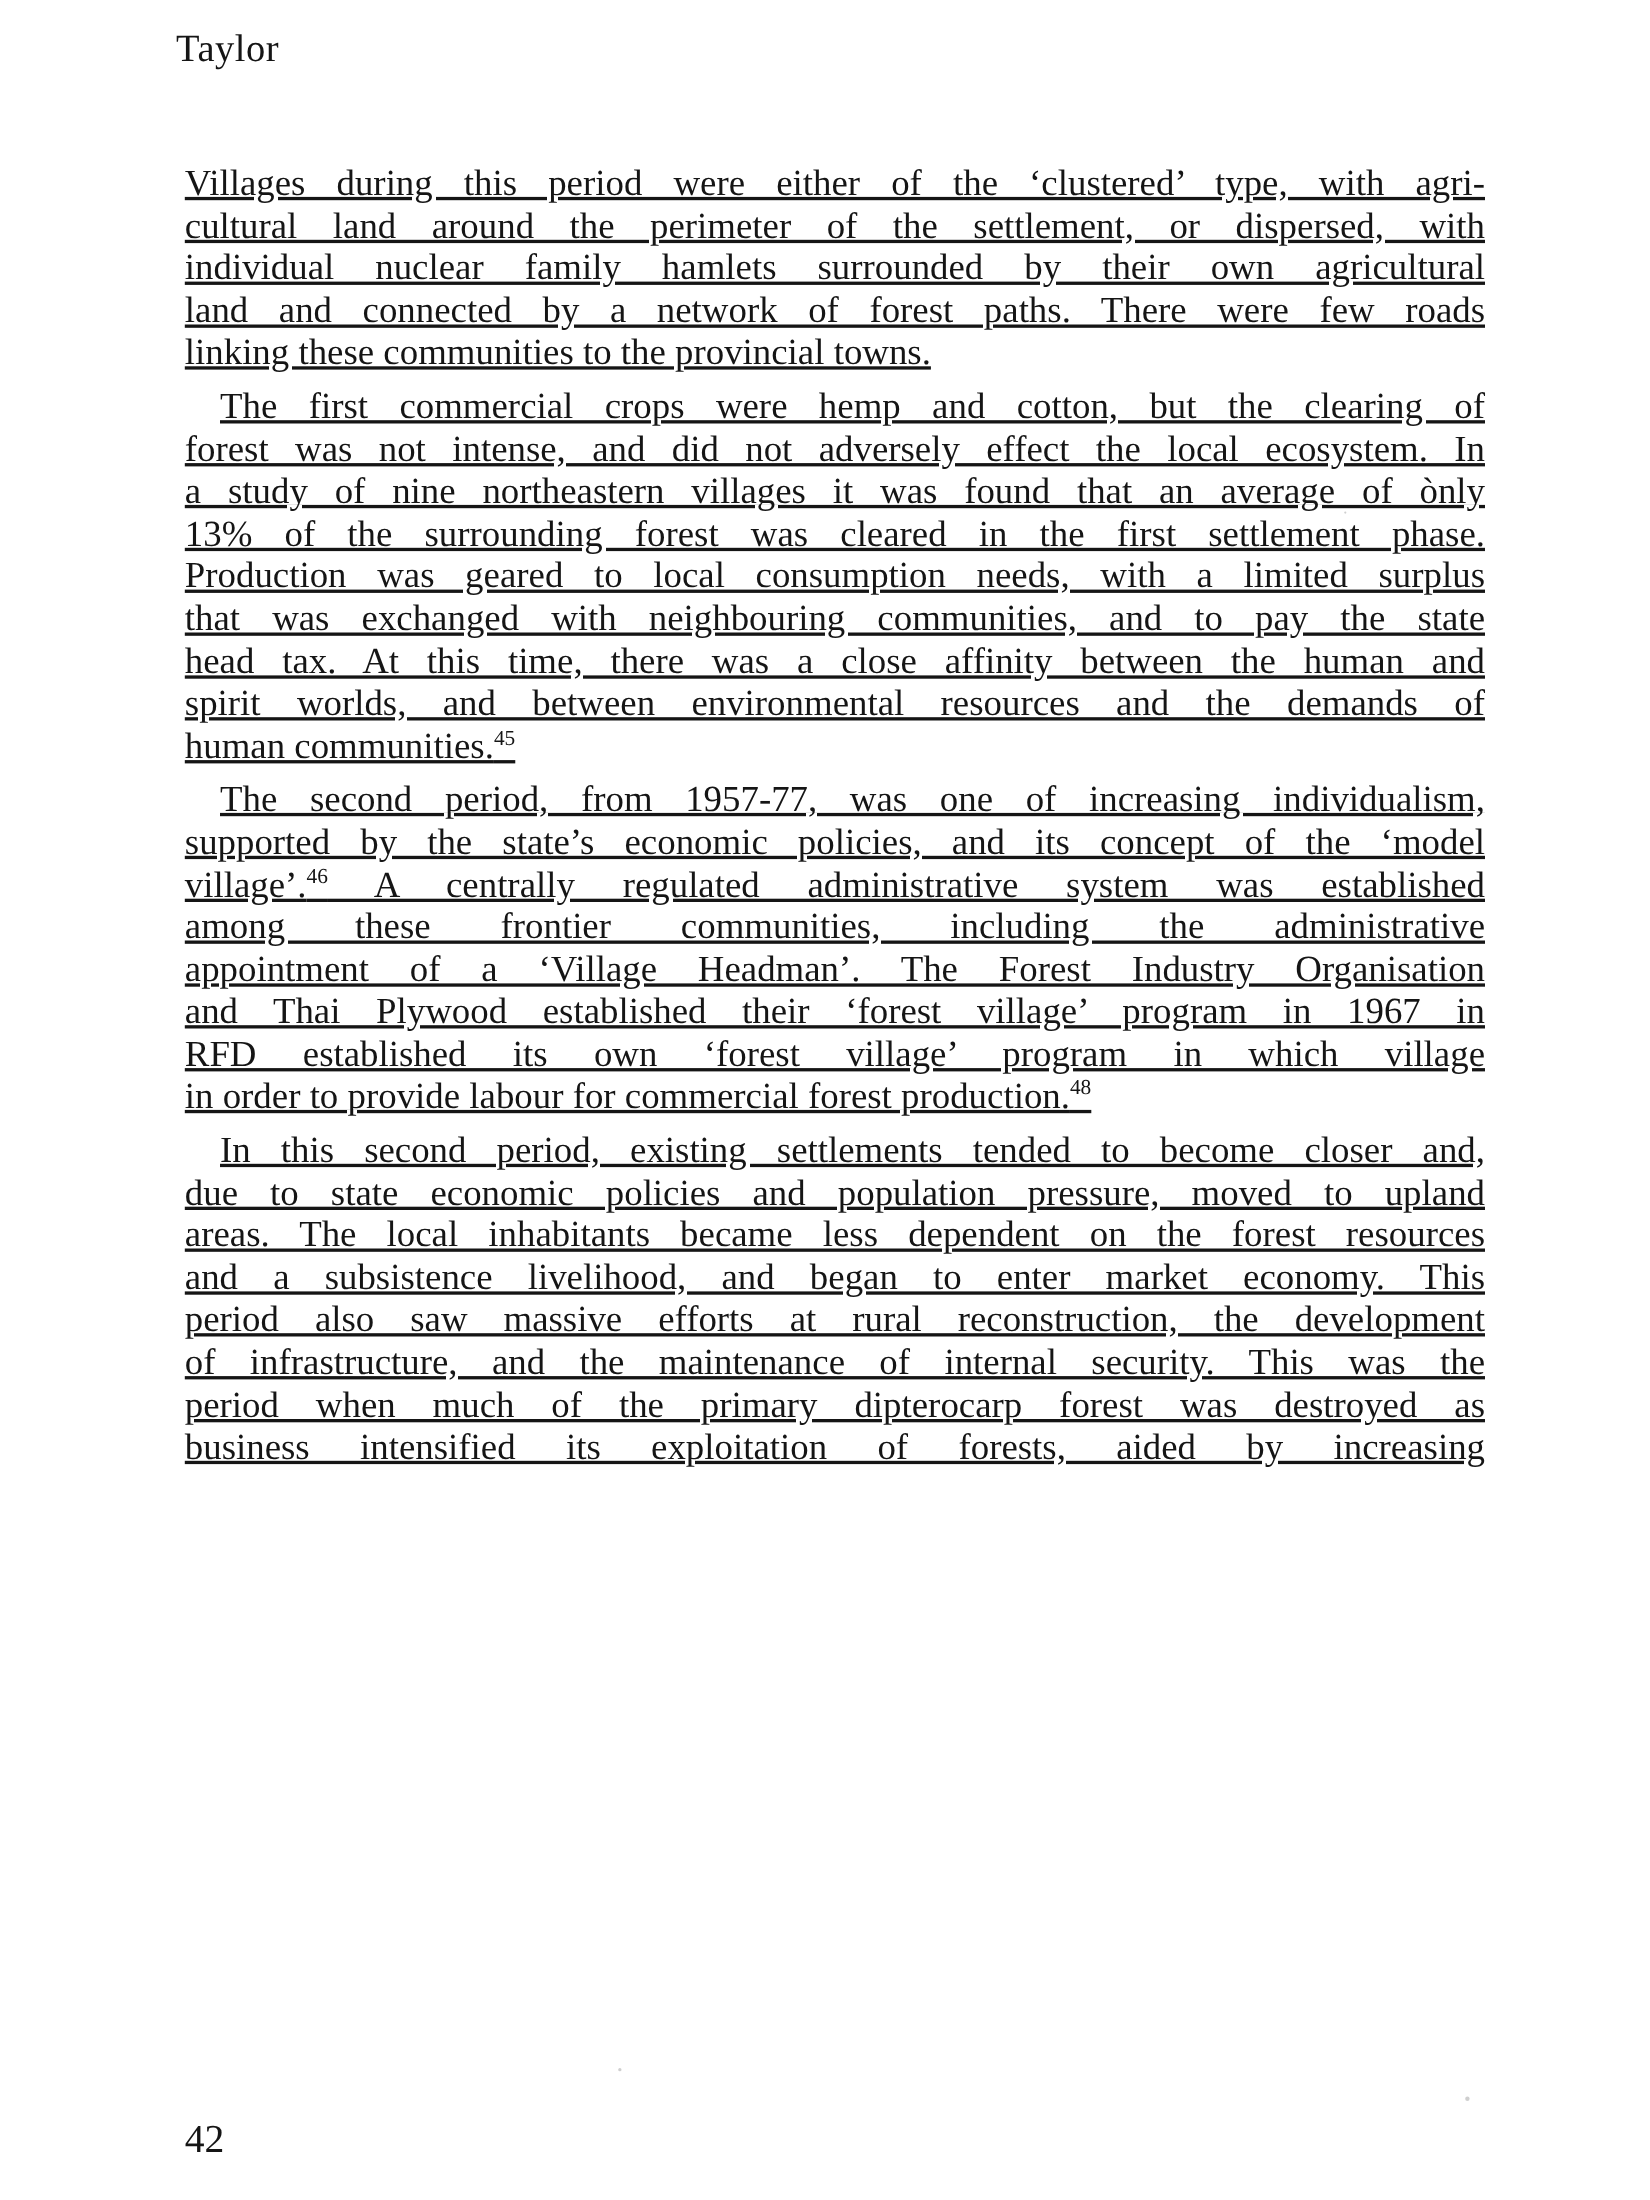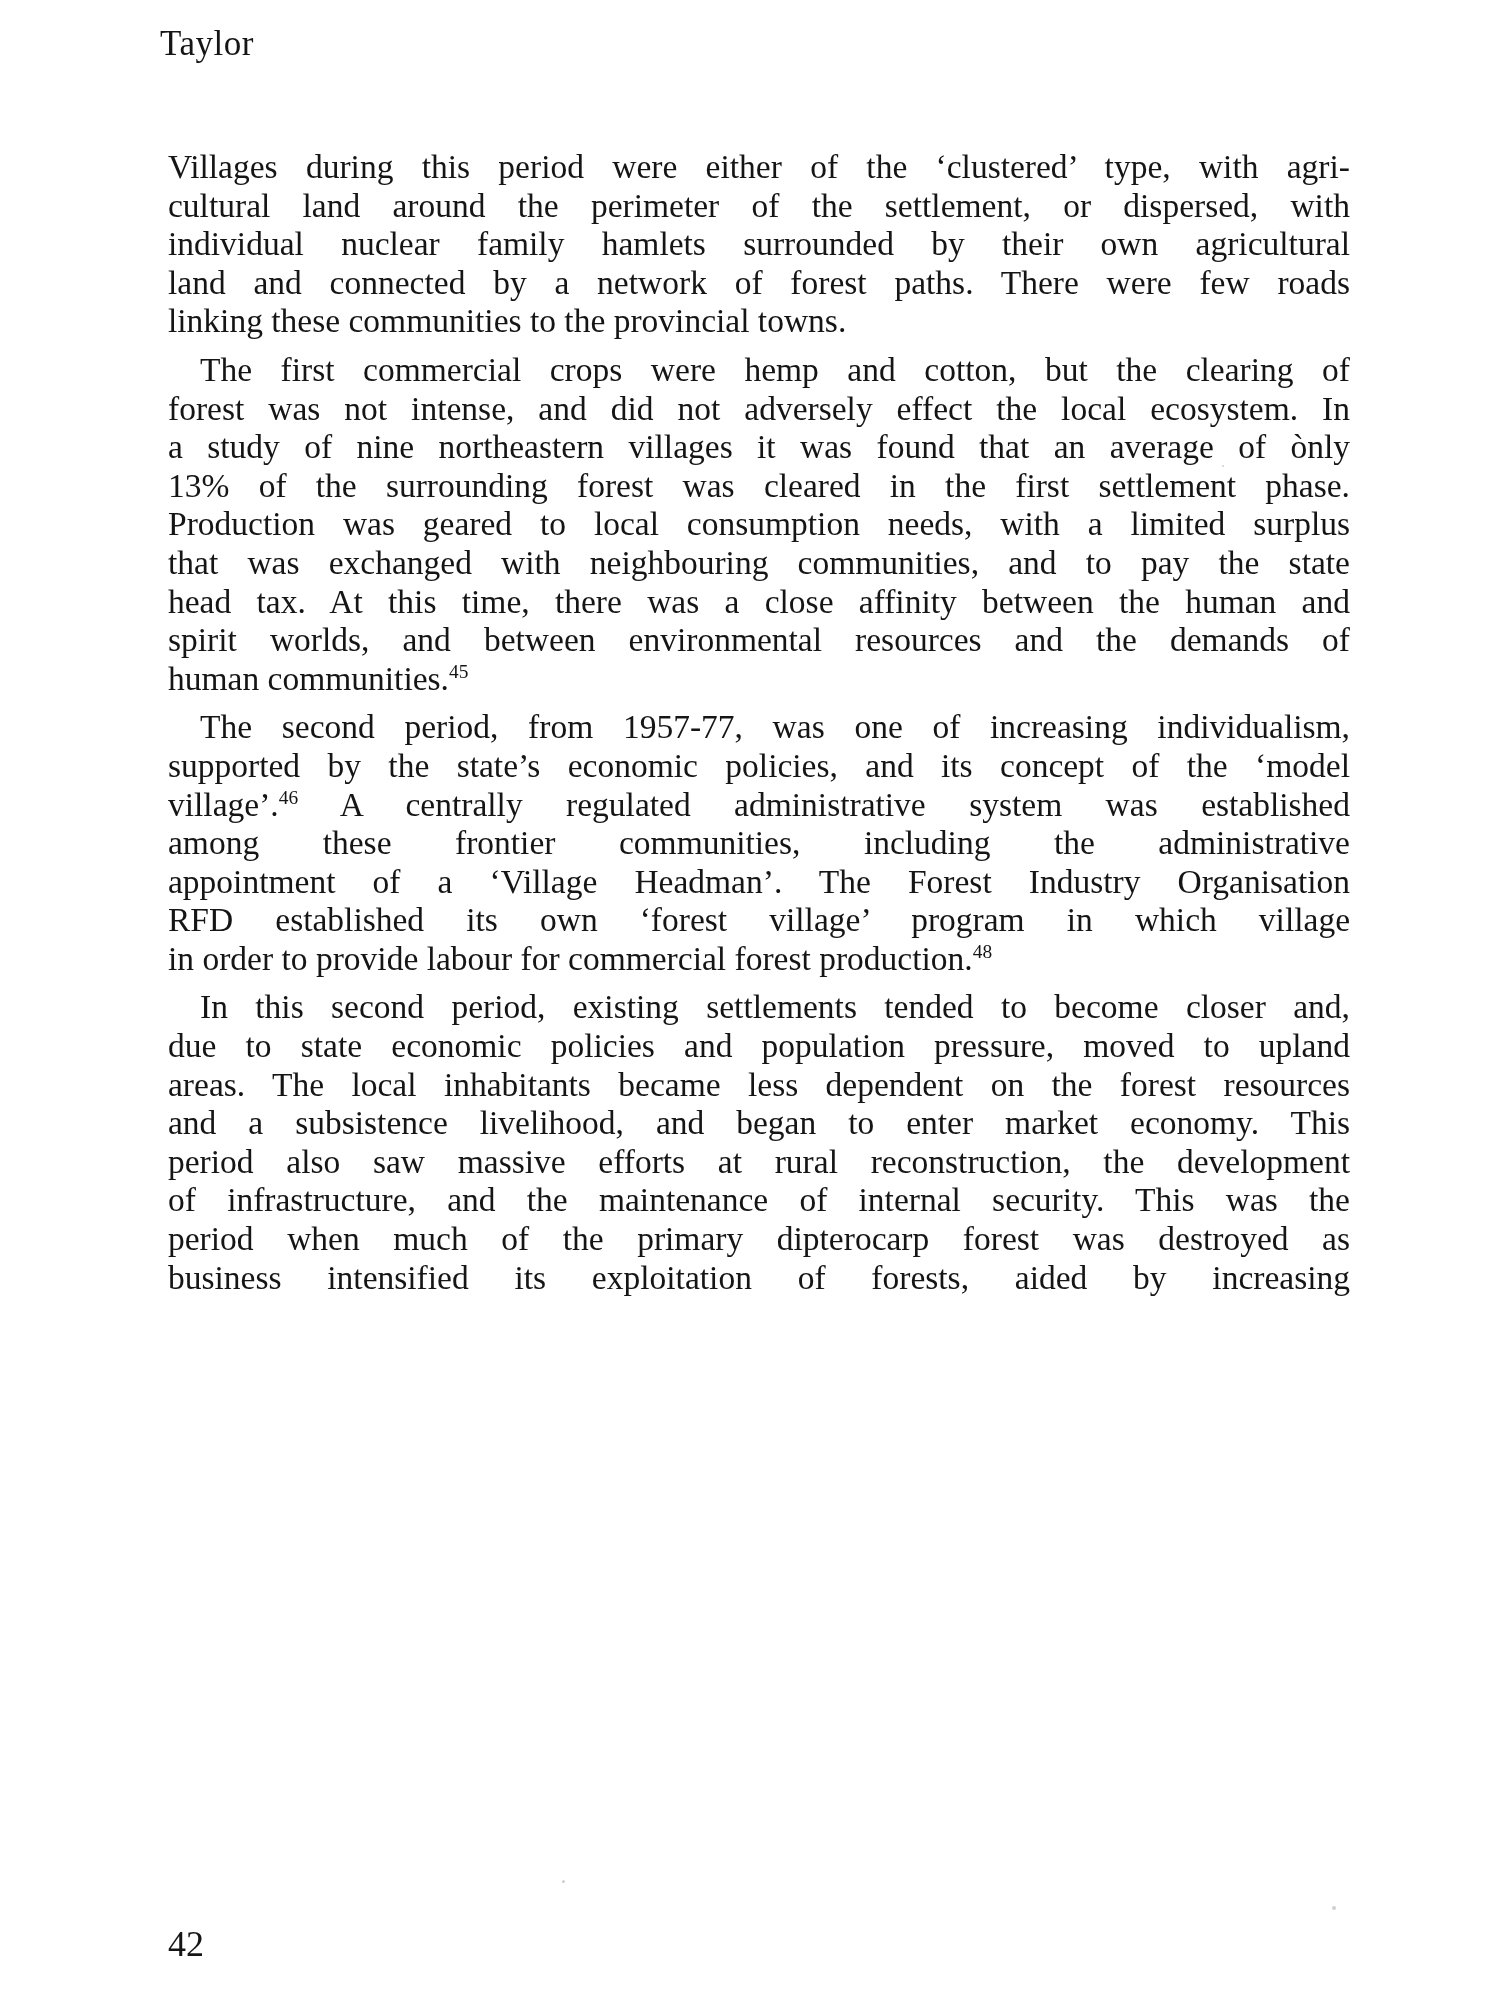--- a/index.html
+++ b/index.html
@@ -21,20 +21,21 @@
       top: 22px;
       font-size: 35px;
       letter-spacing: 0.5px;
       line-height: 44px;
     }
     .body-text {
       position: absolute;
       left: 168px;
       top: 148px;
       width: 1182px;
+      text-decoration: underline;
     }
     .para {
       margin: 0 0 10px 0;
       font-size: 33.5px;
       line-height: 38.6px;
       text-align: justify;
       text-align-last: left;
     }
     .para .line {
       display: block;
@@ -93,20 +94,21 @@
     <span class="line">spirit worlds, and between environmental resources and the demands of</span>
     <span class="line last"><span>human communities.</span><sup>45</sup></span>
   </p>
 
   <p class="para">
     <span class="line first-indent">The second period, from 1957-77, was one of increasing individualism,</span>
     <span class="line">supported by the state’s economic policies, and its concept of the ‘model</span>
     <span class="line"><span>village’.</span><sup>46</sup><span> A centrally regulated administrative system was established</span></span>
     <span class="line">among these frontier communities, including the administrative</span>
     <span class="line">appointment of a ‘Village Headman’. The Forest Industry Organisation</span>
+    <span class="line">and Thai Plywood established their ‘forest village’ program in 1967 in</span>
     <span class="line">RFD established its own ‘forest village’ program in which village</span>
     <span class="line last"><span>in order to provide labour for commercial forest production.</span><sup>48</sup></span>
   </p>
 
   <p class="para">
     <span class="line first-indent">In this second period, existing settlements tended to become closer and,</span>
     <span class="line">due to state economic policies and population pressure, moved to upland</span>
     <span class="line">areas. The local inhabitants became less dependent on the forest resources</span>
     <span class="line">and a subsistence livelihood, and began to enter market economy. This</span>
     <span class="line">period also saw massive efforts at rural reconstruction, the development</span>

